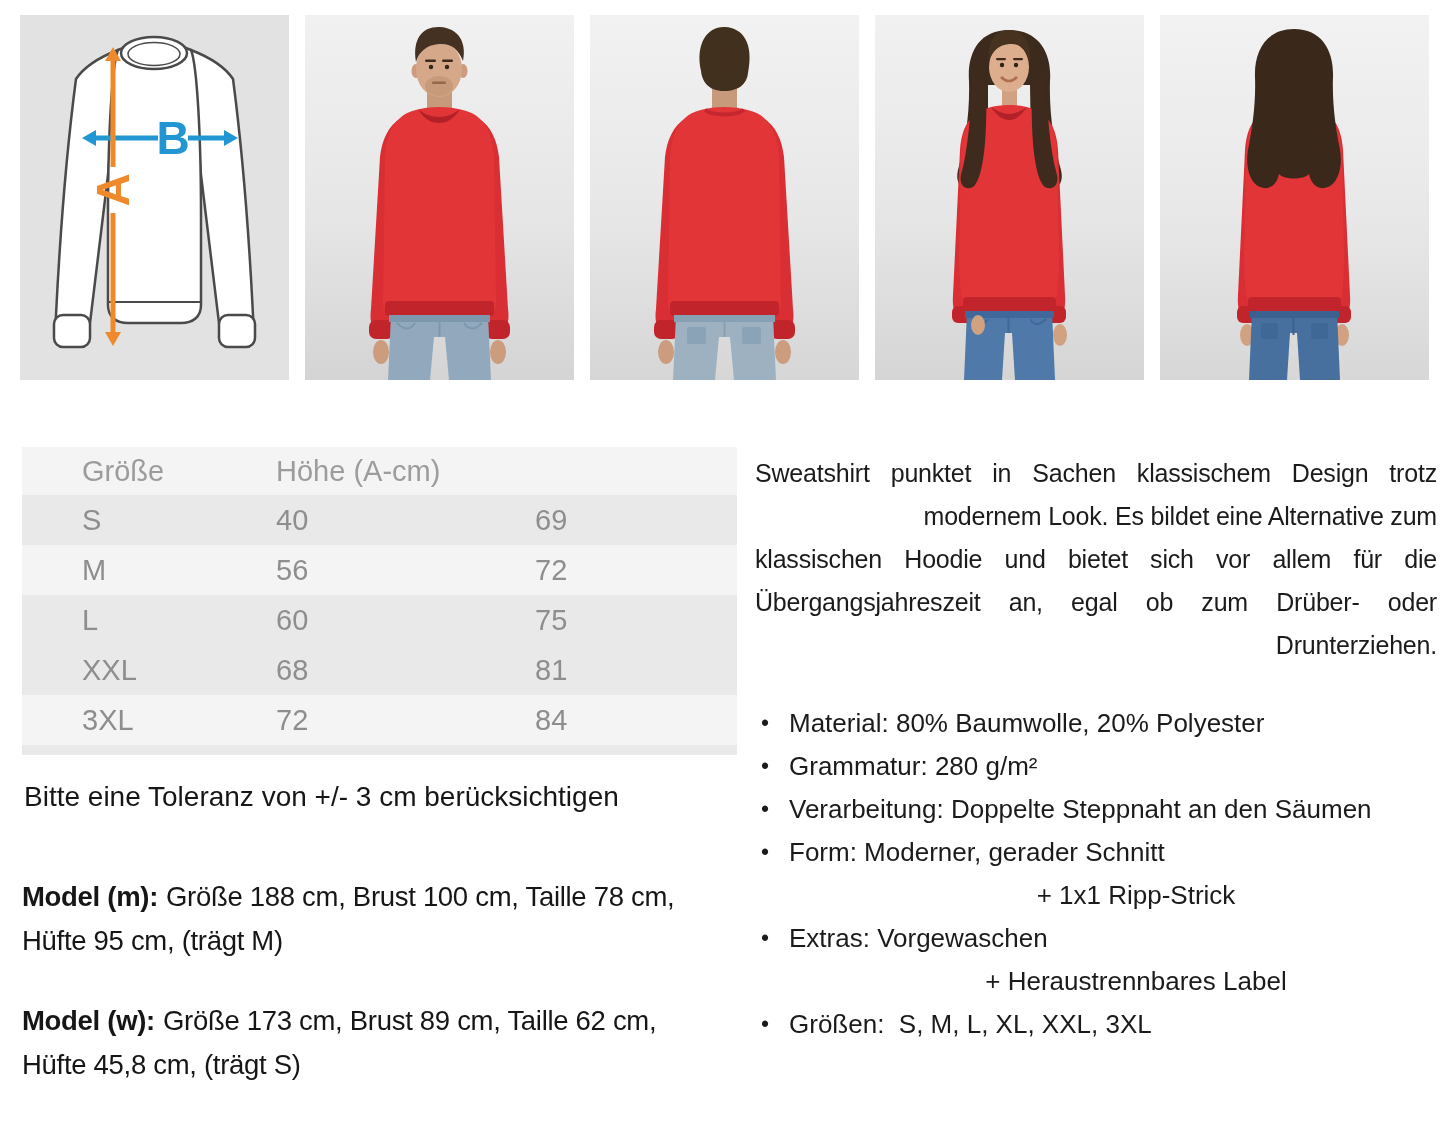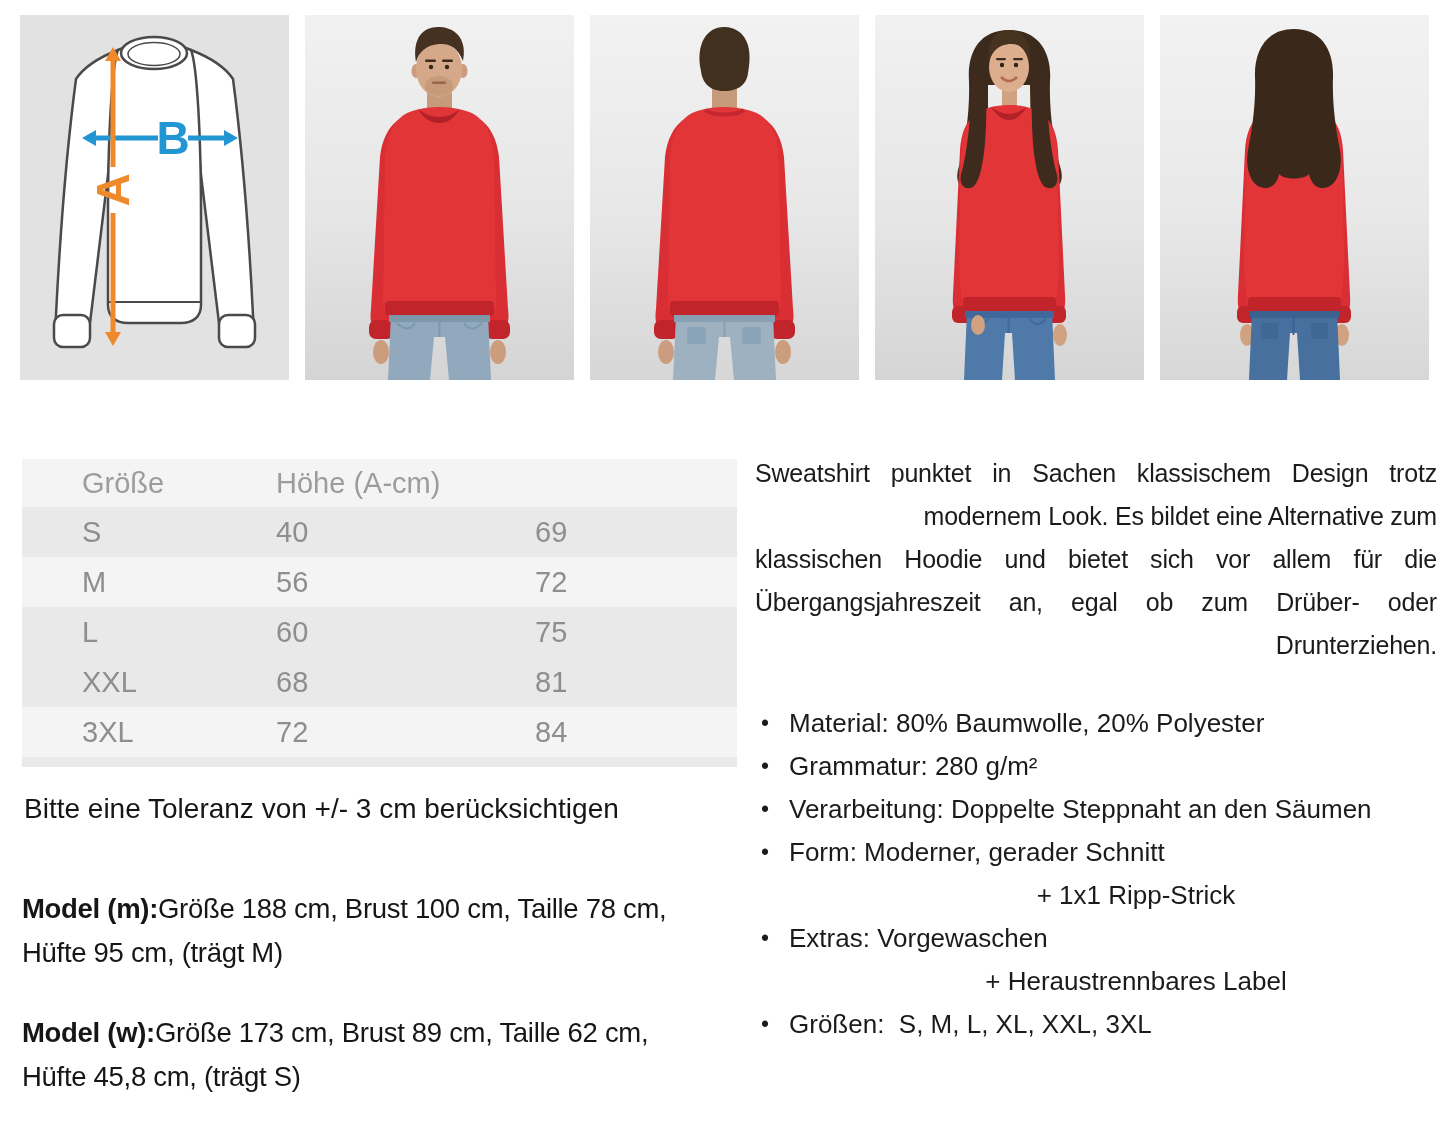--- a/index.html
+++ b/index.html
@@ -6,33 +6,33 @@
   #page{position:relative;width:1445px;height:1145px;background:#ffffff;overflow:hidden;
         font-family:"Liberation Sans", sans-serif;color:#1b1b1b;}
 
   
   .tiles{position:absolute;left:20px;top:15px;display:flex;gap:16px;}
   .tile{width:269px;height:365px;flex:0 0 auto;overflow:hidden;}
   .tile svg{display:block;}
 
   
   .left-col{position:absolute;left:22px;top:447px;width:715px;}
-  .size-table{width:715px;margin-top:12px;}
+  .size-table{width:715px;}
   .trow{display:grid;grid-template-columns:194px 259px 202px;align-items:center;
         padding-left:60px;height:50px;font-size:29px;color:#8e8e8e;}
   .trow.head{height:48px;background:#f4f4f4;color:#9c9c9c;}
   .trow.dark{background:#e9e9e9;}
   .trow.light{background:#f4f4f4;}
   .tstripe{height:10px;background:#e9e9e9;}
   .tolerance{margin-top:26px;font-size:28px;line-height:32px;color:#161616;padding-left:2px;}
   .model{margin-top:62px;font-size:27.5px;line-height:44px;letter-spacing:-0.3px;
          white-space:nowrap;color:#161616;}
   .model + .model{margin-top:36px;}
   .model .mlabel{font-weight:bold;}
-  .model .mtext{margin-left:0;}
+  .model .mtext{margin-left:8px;}
 
   
   .right-col{position:absolute;left:755px;top:452px;width:682px;}
   .desc{font-size:25px;line-height:43px;letter-spacing:-0.2px;color:#1b1b1b;}
   .desc .dline{text-align:right;}
   .desc .dline.j{text-align:justify;text-align-last:justify;}
   .details{margin-top:35px;}
   .li{display:flex;line-height:43px;font-size:26px;color:#1b1b1b;}
   .li .dot{width:34px;padding-left:6px;box-sizing:border-box;font-size:23px;}
   .li .txt{flex:1;white-space:pre-wrap;}

